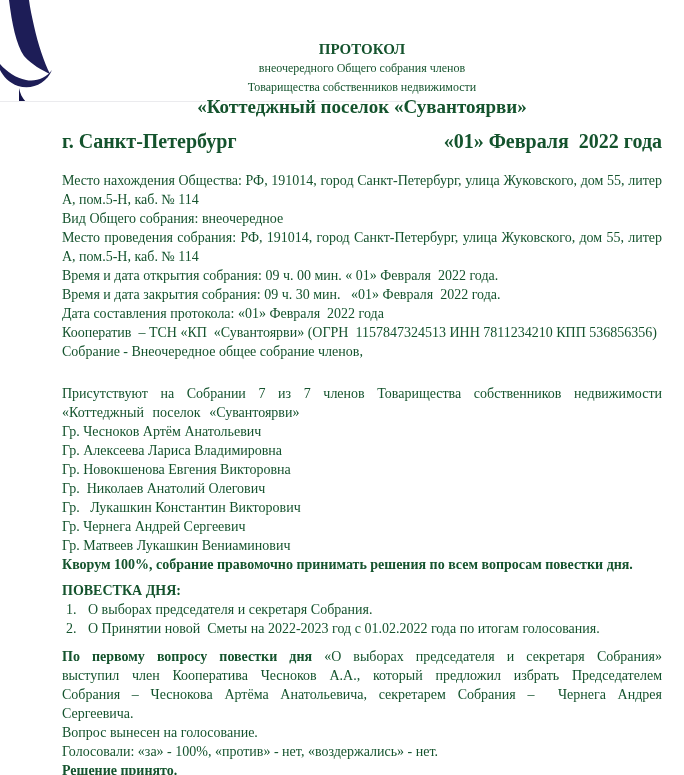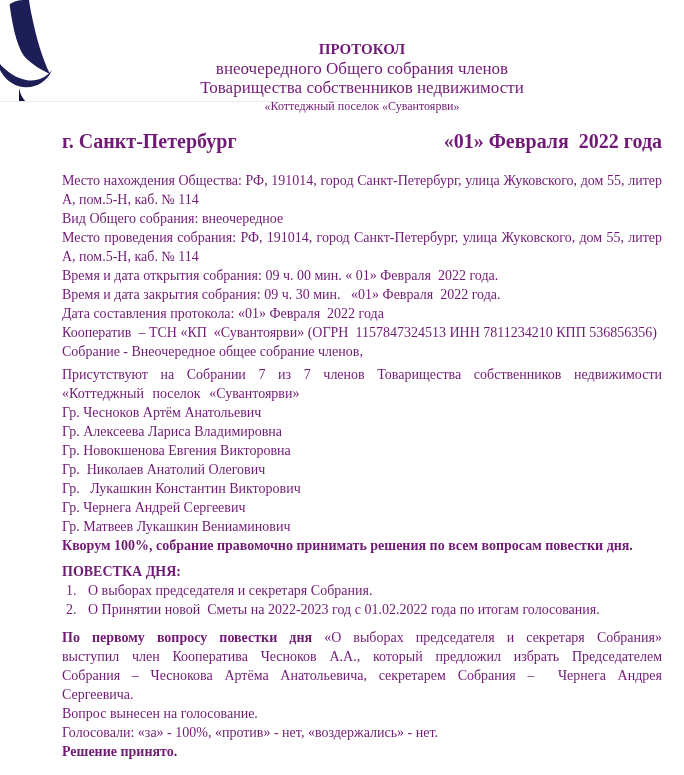--- a/index.html
+++ b/index.html
@@ -2,25 +2,24 @@
 <html><head>
 <meta charset="utf-8">
 <style>
   html, body { margin: 0; padding: 0; background: #ffffff; }
   .page {
     position: relative;
     width: 684px;
     height: 775px;
     background: #ffffff;
     font-family: "Liberation Serif", "DejaVu Serif", serif;
-    color: #701a75;
+    color: #14532d;
     font-size: 14px;
     line-height: 19px;
     overflow: hidden;
-    border-radius: 23px;
   }
   .logo {
     position: absolute;
     left: 0;
     top: 0;
     width: 60px;
     height: 105px;
   }
   .scan-line {
     position: absolute;
@@ -36,34 +35,34 @@
     top: 0;
     width: 600px;
   }
   .content p { margin: 0; white-space: pre-wrap; }
   .bold { font-weight: bold; }
   .heading {
     margin-top: 40px;
     text-align: center;
   }
   .heading .h-title { font-size: 15px; font-weight: bold; }
-  .heading .h-sub { font-size: 17px; }
-  .heading .h-org { font-size: 12px; font-weight: normal; }
+  .heading .h-sub { font-size: 12px; }
+  .heading .h-org { font-size: 19px; font-weight: bold; }
   .meta-row {
     margin-top: 16px;
     display: flex;
     justify-content: space-between;
     font-weight: bold;
     font-size: 20px;
     white-space: pre-wrap;
   }
   .details { margin-top: 20px; }
   .just { text-align: justify; }
   .wide { word-spacing: 5px; }
-  .attendees { margin-top: 4px; }
+  .attendees { margin-top: 23px; }
   .agenda { margin-top: 7px; }
   .agenda-head { font-weight: bold; }
   .agenda-item { padding-left: 4px; }
   .agenda-item .num { display: inline-block; width: 22px; }
   .question { margin-top: 9px; }
 </style>
 </head>
 <body>
 
 <div class="page">

